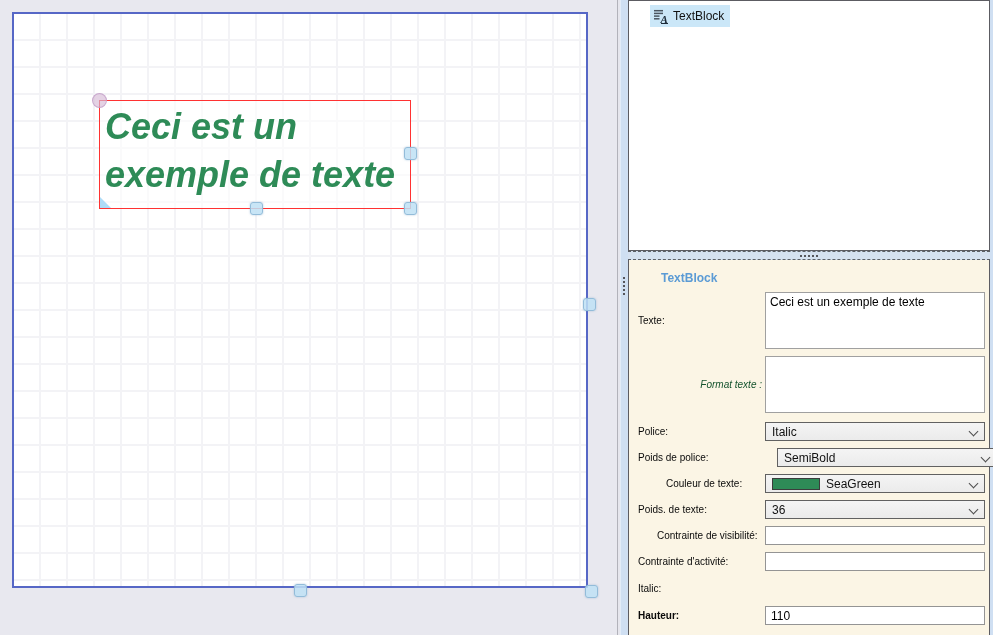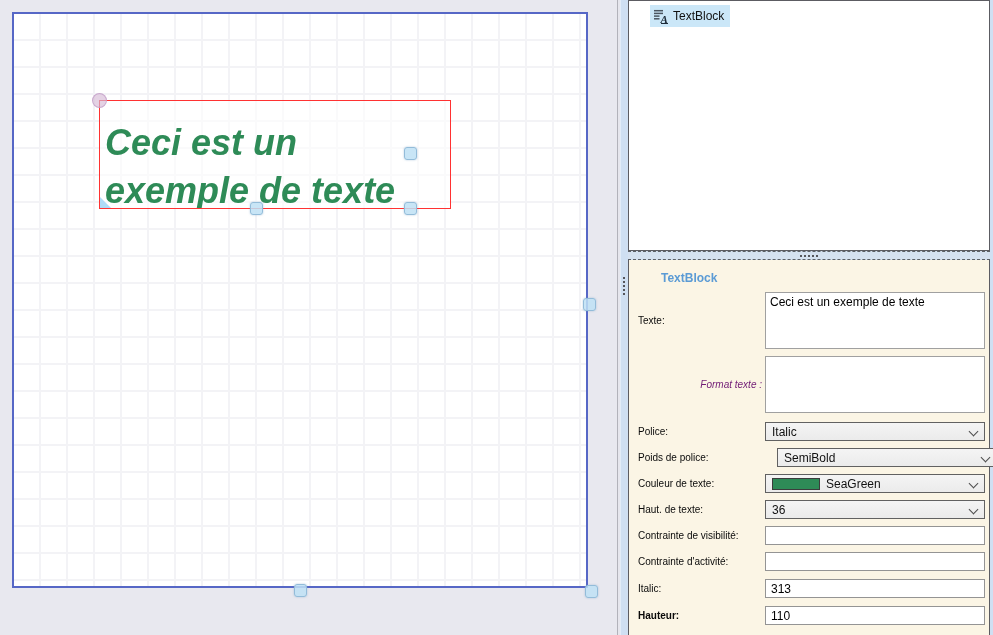--- a/index.html
+++ b/index.html
@@ -12,26 +12,26 @@
   #designer-area{position:absolute;left:0;top:0;width:617px;height:635px;background:#e8e8ef;}
   #design-canvas{
     position:absolute;left:12px;top:12px;width:576px;height:576px;
     border:2px solid #5667c6;background:#ffffff;
     background-image:
       repeating-linear-gradient(to right, transparent 0 25px, #f3f3f6 25px 27px),
       repeating-linear-gradient(to bottom, transparent 0 25px, #f3f3f6 25px 27px);
     box-sizing:border-box;
   }
   #canvas-textblock{
-    position:absolute;left:85px;top:86px;width:352px;height:109px;
+    position:absolute;left:85px;top:86px;width:312px;height:109px;
     border:1px solid #ff3232;box-sizing:border-box;
     background:rgba(255,255,255,0.55);
     font-style:italic;font-weight:600;
     font-size:36px;line-height:48px;
-    padding:18px 0 0 5px;white-space:pre-line;overflow:hidden;
+    padding:2px 0 0 5px;white-space:pre-line;overflow:hidden;
   }
   .handle{
     position:absolute;width:13px;height:13px;border-radius:3px;
     background:rgba(190,224,245,0.85);border:1px solid #93bcd9;
     box-sizing:border-box;box-shadow:0 0 2px rgba(120,160,200,.6);
   }
   .anchor-circle{
     position:absolute;width:15px;height:15px;border-radius:50%;
     background:rgba(213,186,214,0.65);border:1px solid rgba(190,150,195,.7);
     box-sizing:border-box;
@@ -70,21 +70,21 @@
   }
   #props-title{
     position:absolute;left:32px;top:11px;
     font-size:12px;font-weight:bold;color:#5b9bd5;
   }
   .plabel{
     position:absolute;left:9px;width:124px;
     display:flex;align-items:center;
     font-size:10px;color:#0a0a0a;
   }
-  .plabel.right{justify-content:flex-end;text-align:right;font-style:italic;color:#701a75;}
+  .plabel.right{justify-content:flex-end;text-align:right;font-style:italic;color:#14532d;}
   .ptext{
     position:absolute;left:136px;width:220px;box-sizing:border-box;
     border:1px solid #a0a0a0;background:#fff;resize:none;
     font-family:"Liberation Sans", sans-serif;font-size:12px;padding:2px 4px;outline:none;
   }
   .pinput{
     position:absolute;left:136px;width:220px;height:19px;box-sizing:border-box;
     border:1px solid #949494;background:#fff;
     font-family:"Liberation Sans", sans-serif;font-size:12px;padding:1px 5px;outline:none;
   }
@@ -173,37 +173,36 @@
     <span>Italic</span>
     <span class="chev"></span>
   </div>
 
   <label class="plabel" style="top:188px;height:19px;">Poids de police:</label>
   <div class="combo" style="top:188px;margin-left:12px;">
     <span>SemiBold</span>
     <span class="chev"></span>
   </div>
 
-  <label class="plabel" style="top:214px;height:19px;">Couleur de texte:</label>
+  <label class="plabel" style="top:214px;height:19px;margin-left:28px;">Couleur de texte:</label>
   <div class="combo" style="top:214px;">
     <span class="swatch" style="background:#2E8B57;"></span>
     <span>SeaGreen</span>
     <span class="chev"></span>
   </div>
 
-  <label class="plabel" style="top:240px;height:19px;">Haut. de texte:</label>
+  <label class="plabel" style="top:240px;height:19px;">Poids. de texte:</label>
   <div class="combo" style="top:240px;">
     <span>36</span>
     <span class="chev"></span>
   </div>
 
-  <label class="plabel" style="top:266px;height:19px;">Contrainte de visibilité:</label>
+  <label class="plabel" style="top:266px;height:19px;margin-left:19px;">Contrainte de visibilité:</label>
   <input class="pinput" style="top: 266px;" value="">
 
   <label class="plabel" style="top:292px;height:19px;">Contrainte d'activité:</label>
   <input class="pinput" style="top: 292px;" value="">
 
   <label class="plabel" style="top:319px;height:19px;">Italic:</label>
-  <input class="pinput" style="top: 319px;" value="313">
 
   <label class="plabel" style="top:346px;height:19px;font-weight:bold;">Hauteur:</label>
   <input class="pinput" style="top: 346px;" value="110">
 </div>
 
 </body></html>

